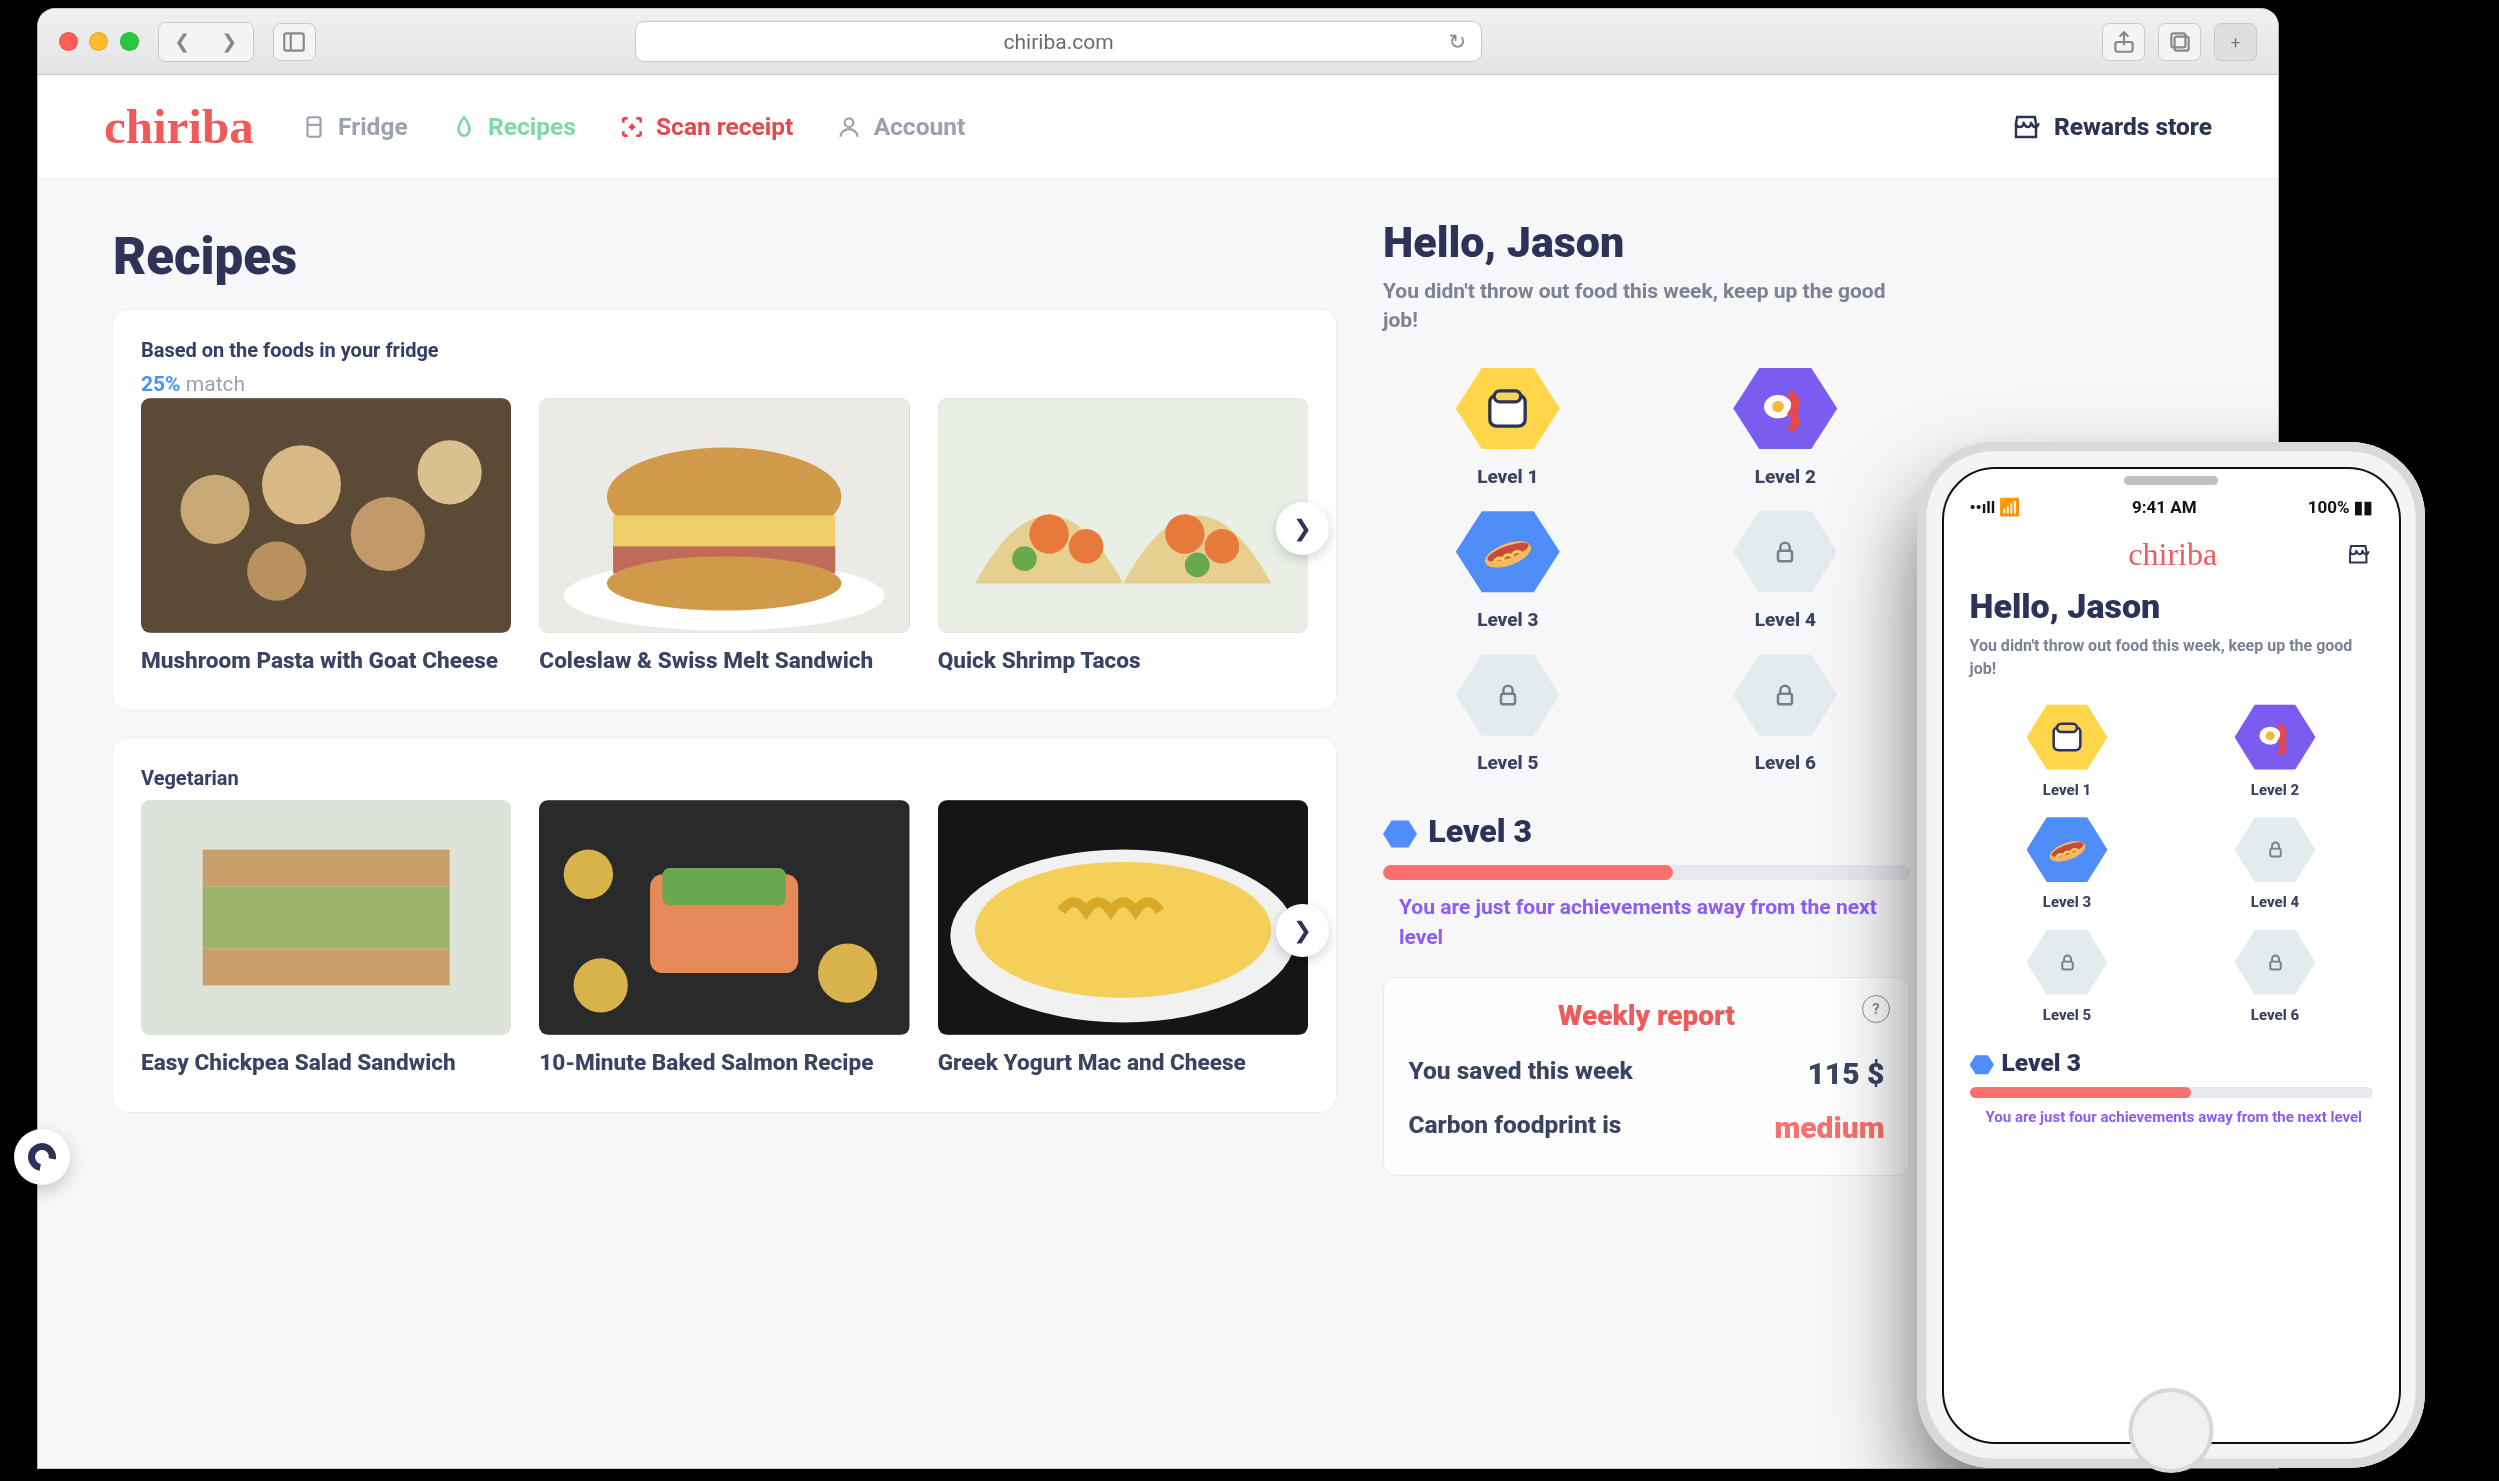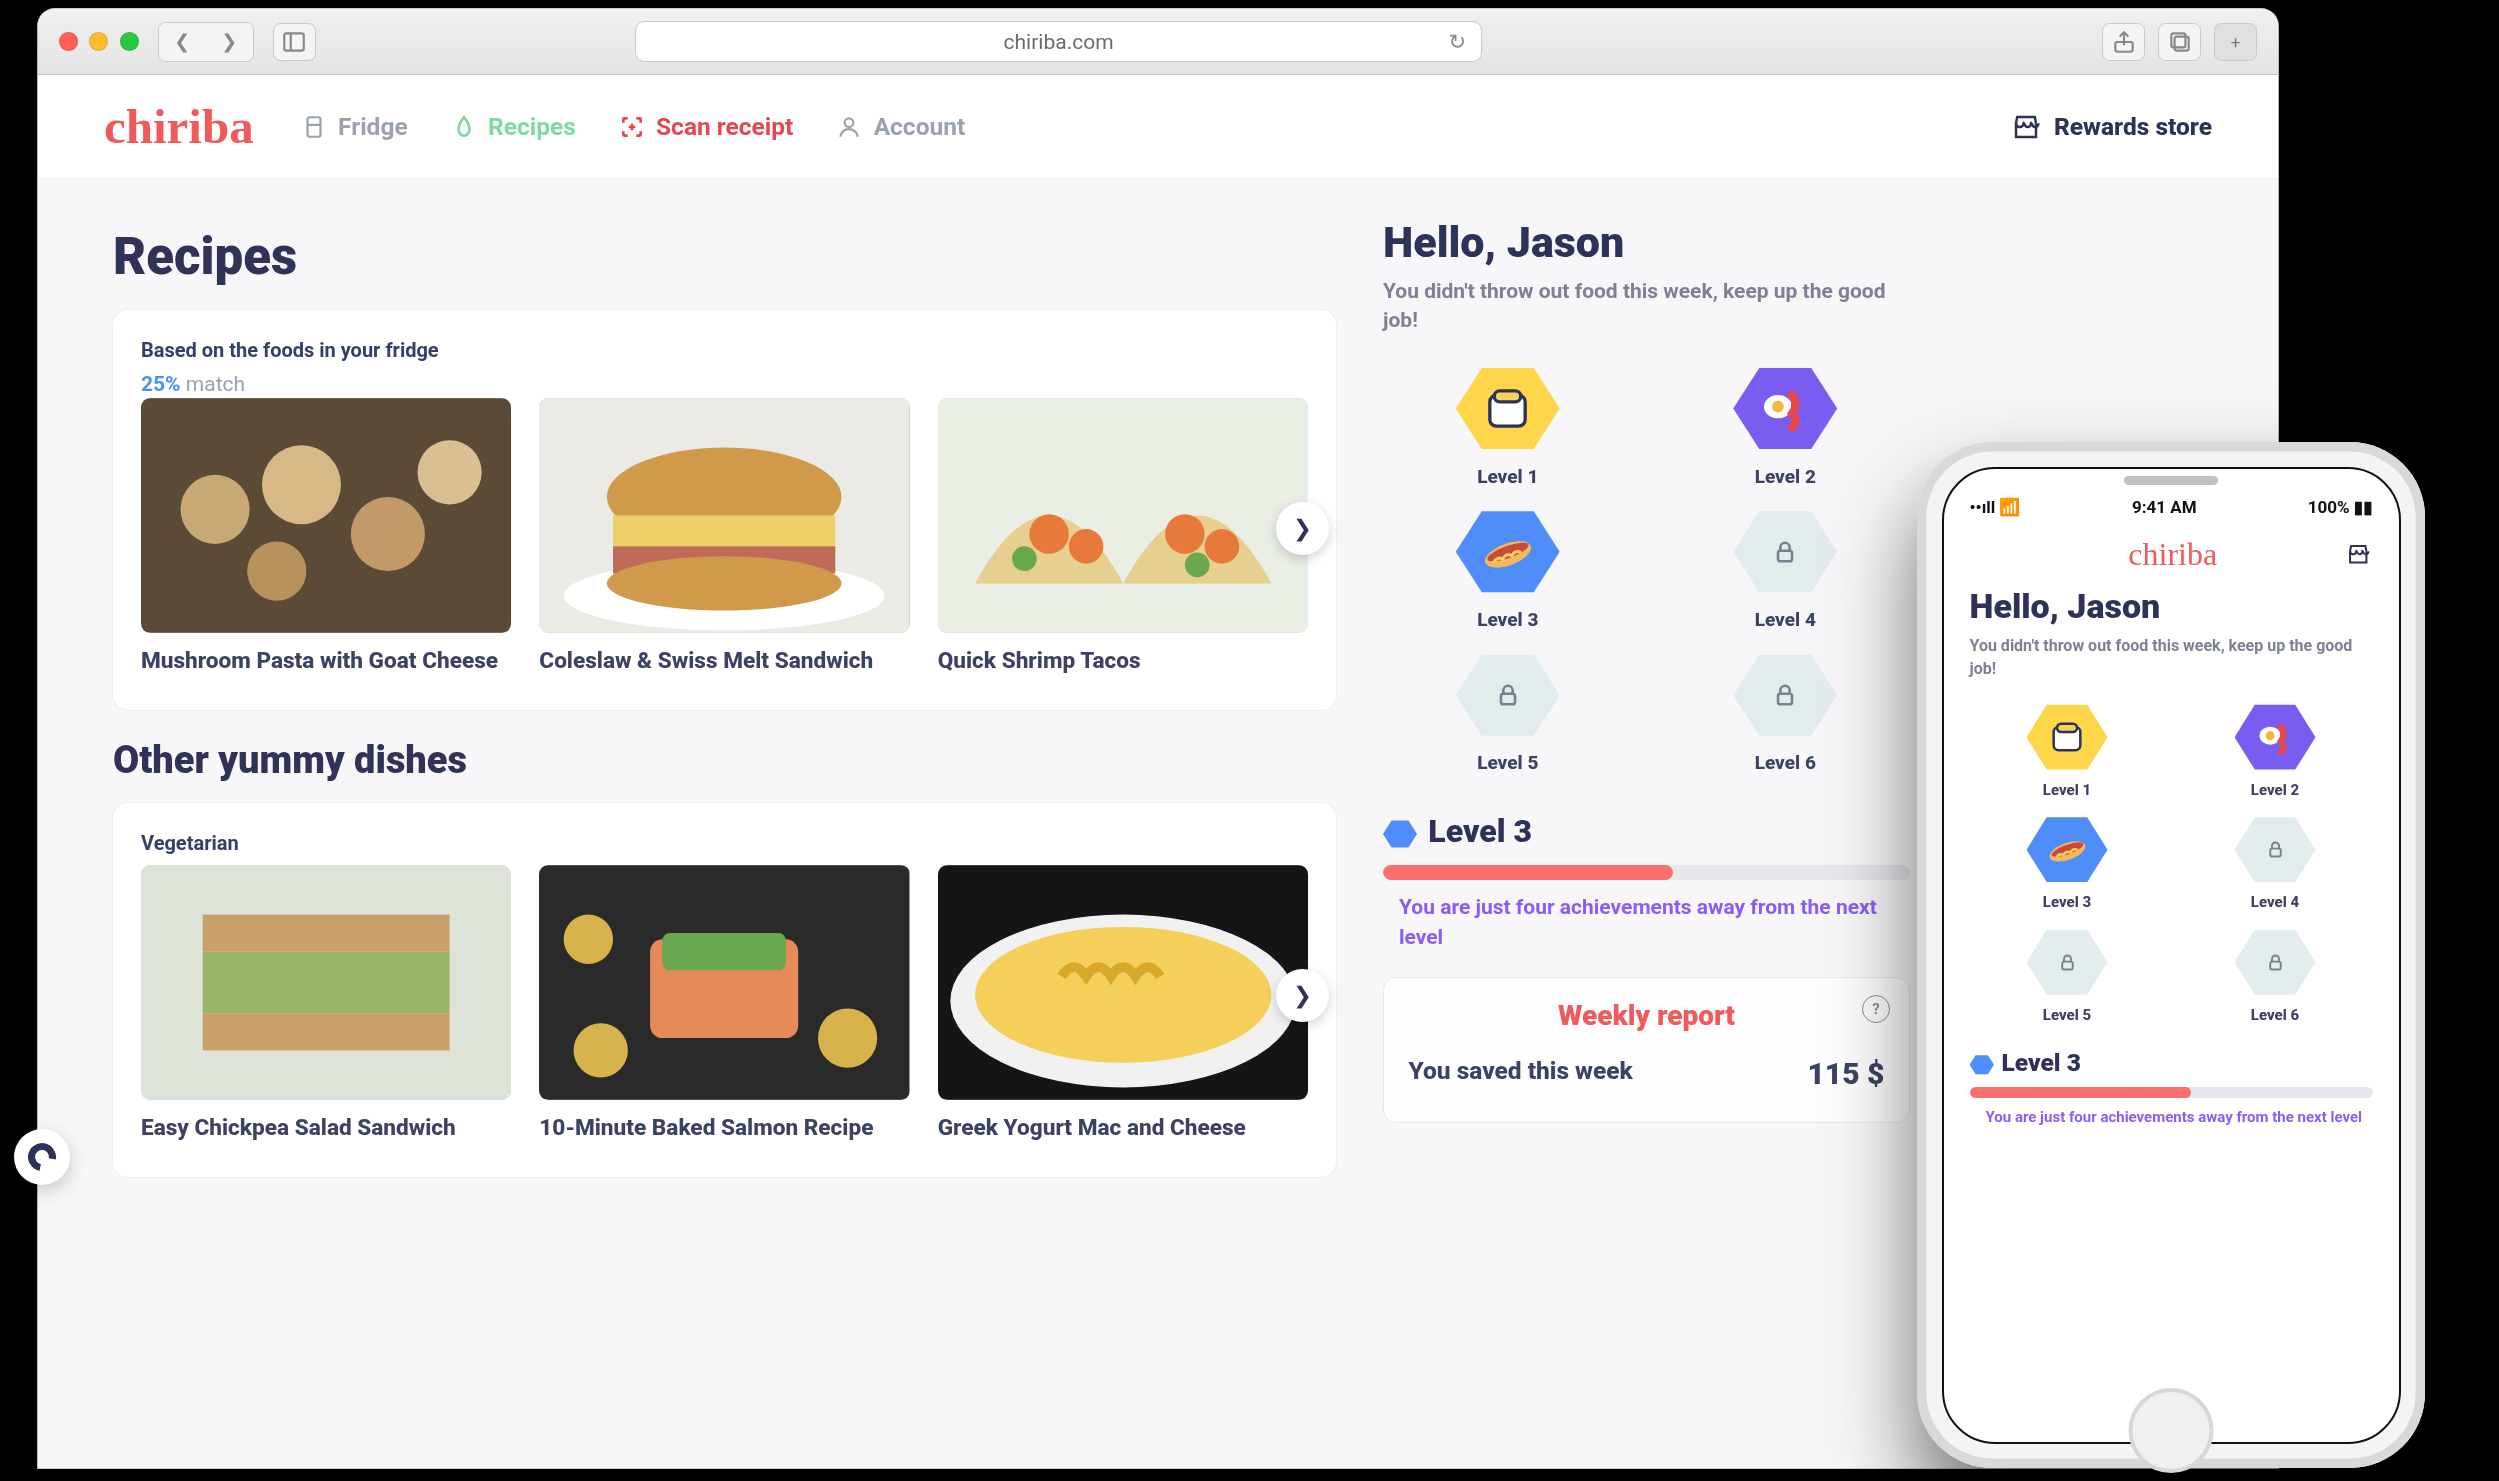--- a/index.html
+++ b/index.html
@@ -367,21 +367,20 @@
                     <circle cx="70" cy="130" r="10" fill="#6aa84f"></circle>
                     <circle cx="210" cy="135" r="10" fill="#6aa84f"></circle>
                   </svg>
             </div>
             <div class="title">Quick Shrimp Tacos</div>
           </div>
           <div class="carousel-next">❯</div>
         </div>
       </div>
 
-      <h2 class="section-title">Other yummy dishes</h2>
 
       <div class="card">
         <h3>Vegetarian</h3>
         <div class="recipe-row">
           <div class="recipe-tile">
             <div class="recipe-img">
               <svg class="food-img" viewBox="0 0 300 190">
                     <rect width="300" height="190" fill="#dde3d8"></rect>
                     <rect x="50" y="40" width="200" height="30" fill="#c9a06a"></rect>
                     <rect x="50" y="70" width="200" height="50" fill="#9cb36a"></rect>
@@ -490,20 +489,24 @@
       </div>
       <div class="progress-sub">You are just four achievements away from the next level</div>
 
       <div class="report-card">
         <div class="report-help">?</div>
         <div class="report-title">Weekly report</div>
         <div class="report-row">
           <span>You saved this week</span>
           <span class="report-val">115 $</span>
         </div>
+        <div class="report-row">
+          <span>Carbon foodprint is</span>
+          <span class="report-val medium">medium</span>
+        </div>
       </div>
     </div>
   </div>
 </div>
 
 <div class="chat-bubble">
   <div class="ring"></div>
 </div>
 
 <div class="phone">

